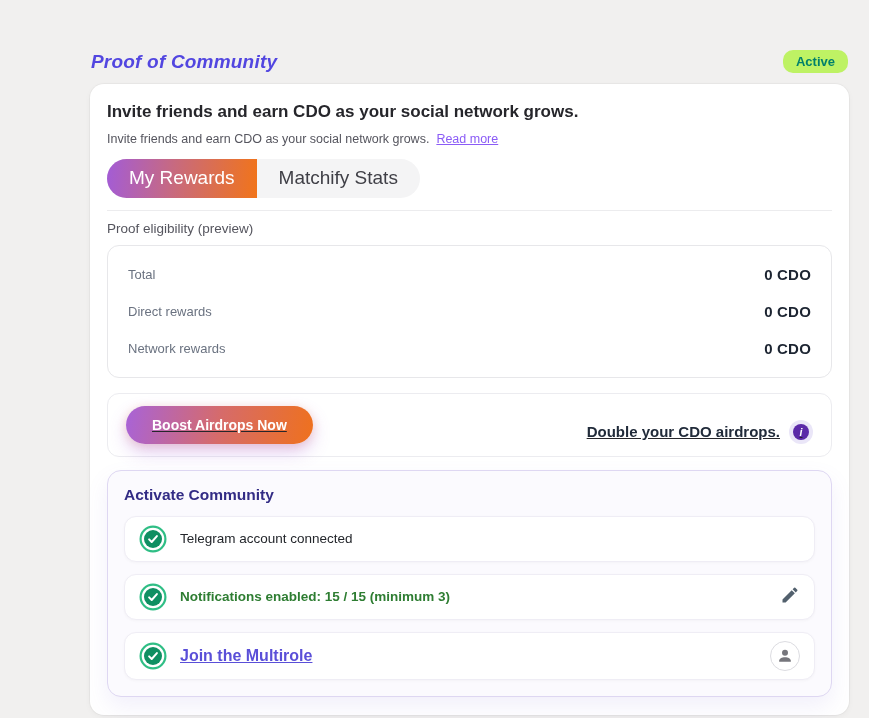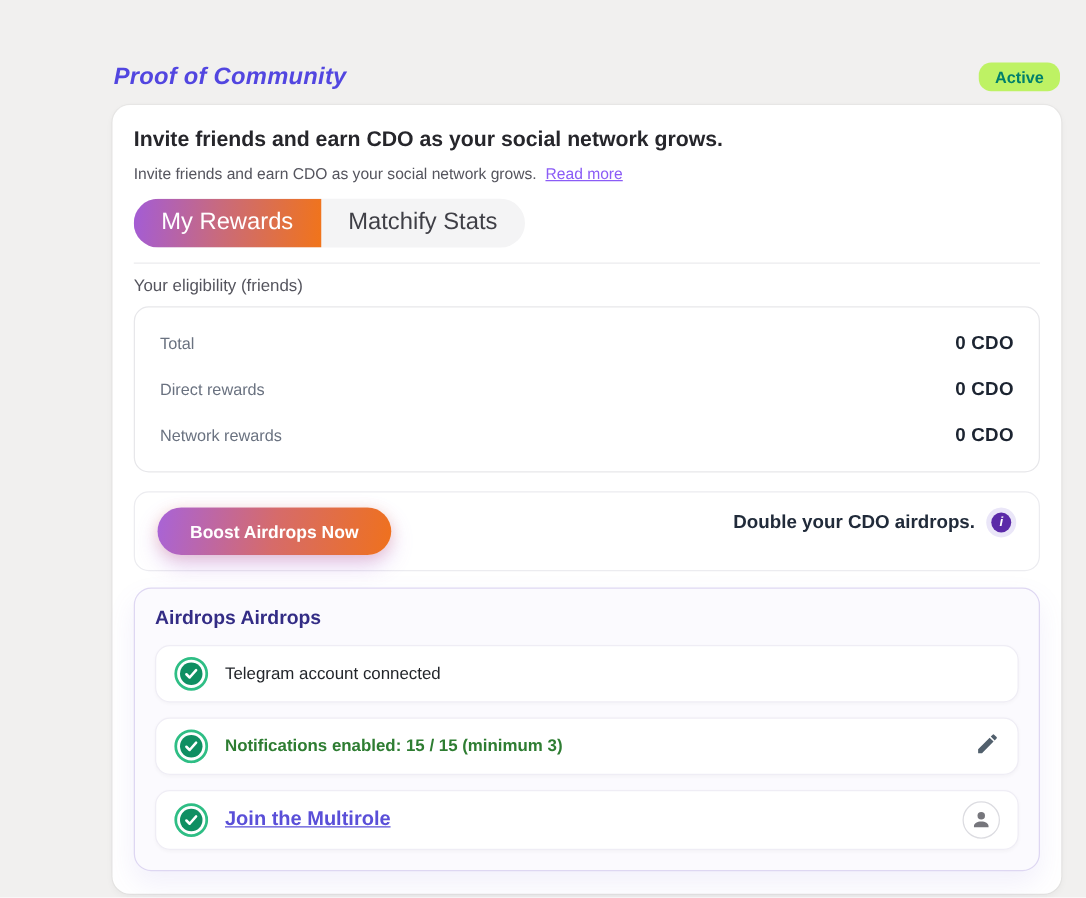--- a/index.html
+++ b/index.html
@@ -47,22 +47,23 @@
 
   
   .elig-card { border: 1px solid #e7e7ea; border-radius: 12px; padding: 10px 20px; background: #fff; }
   .elig-row { display: flex; justify-content: space-between; align-items: center; padding: 10px 0; }
   .elig-label { font-size: 13px; color: #6a7280; }
   .elig-value { font-size: 15px; font-weight: 700; color: #1c2431; letter-spacing: .2px; }
 
   
   .boost-card {
     margin-top: 15px; border: 1px solid #ececf0; border-radius: 12px;
-    padding: 12px 18px; display: flex; justify-content: space-between; align-items: flex-start;
+    padding: 12px 18px; display: flex; justify-content: space-between; align-items: flex-end;
     background: #fff;
+    text-decoration: underline;
   }
   .boost-btn {
     background: linear-gradient(100deg, #a863d8 0%, #d66b6a 50%, #ef711d 100%);
     color: #fff; font-family: inherit; font-weight: 700; font-size: 14px;
     border: none; border-radius: 999px; padding: 11px 26px; cursor: pointer;
     box-shadow: 0 8px 18px rgba(160,90,220,.30), 0 2px 10px rgba(240,115,30,.22);
   }
   .boost-right { display: flex; align-items: center; gap: 9px; font-size: 15px; font-weight: 700; color: #212b3a; padding-left: 40px; }
   .info-icon {
     width: 24px; height: 24px; border-radius: 50%; background: #eae6f8;
@@ -112,21 +113,21 @@
 
     <p class="card-desc"><span>Invite friends and earn CDO as your social network grows.</span><a class="read-more">Read more</a></p>
 
     <div class="tabs">
       <button class="tab active">My Rewards</button>
       <button class="tab">Matchify Stats</button>
     </div>
 
     <div class="divider"></div>
 
-    <div class="section-label">Your eligibility (friends)</div>
+    <div class="section-label">Proof eligibility (preview)</div>
 
     <div class="elig-card">
       <div class="elig-row">
         <span class="elig-label">Total</span>
         <span class="elig-value">0 CDO</span>
       </div>
       <div class="elig-row">
         <span class="elig-label">Direct rewards</span>
         <span class="elig-value">0 CDO</span>
       </div>
@@ -140,21 +141,21 @@
       <button class="boost-btn">Boost Airdrops Now</button>
       <div class="boost-right">
         <span>Double your CDO airdrops.</span>
         <span class="info-icon">
           <span class="info-inner">i</span>
         </span>
       </div>
     </div>
 
     <div class="activate-card">
-      <h3 class="activate-heading">Airdrops Airdrops</h3>
+      <h3 class="activate-heading">Activate Community</h3>
 
       <div class="task-row">
         <span class="check-icon">
           <svg width="28" height="28" viewBox="0 0 28 28">
             <circle cx="14" cy="14" r="12.4" fill="none" stroke="#2fbe85" stroke-width="2.2"></circle>
             <circle cx="14" cy="14" r="9" fill="#0f8f62"></circle>
             <path d="M10.1 14.4l2.6 2.6 5.2-5.9" stroke="#ffffff" stroke-width="2" fill="none" stroke-linecap="round" stroke-linejoin="round"></path>
           </svg>
         </span>
         <span class="task-text">Telegram account connected</span>

